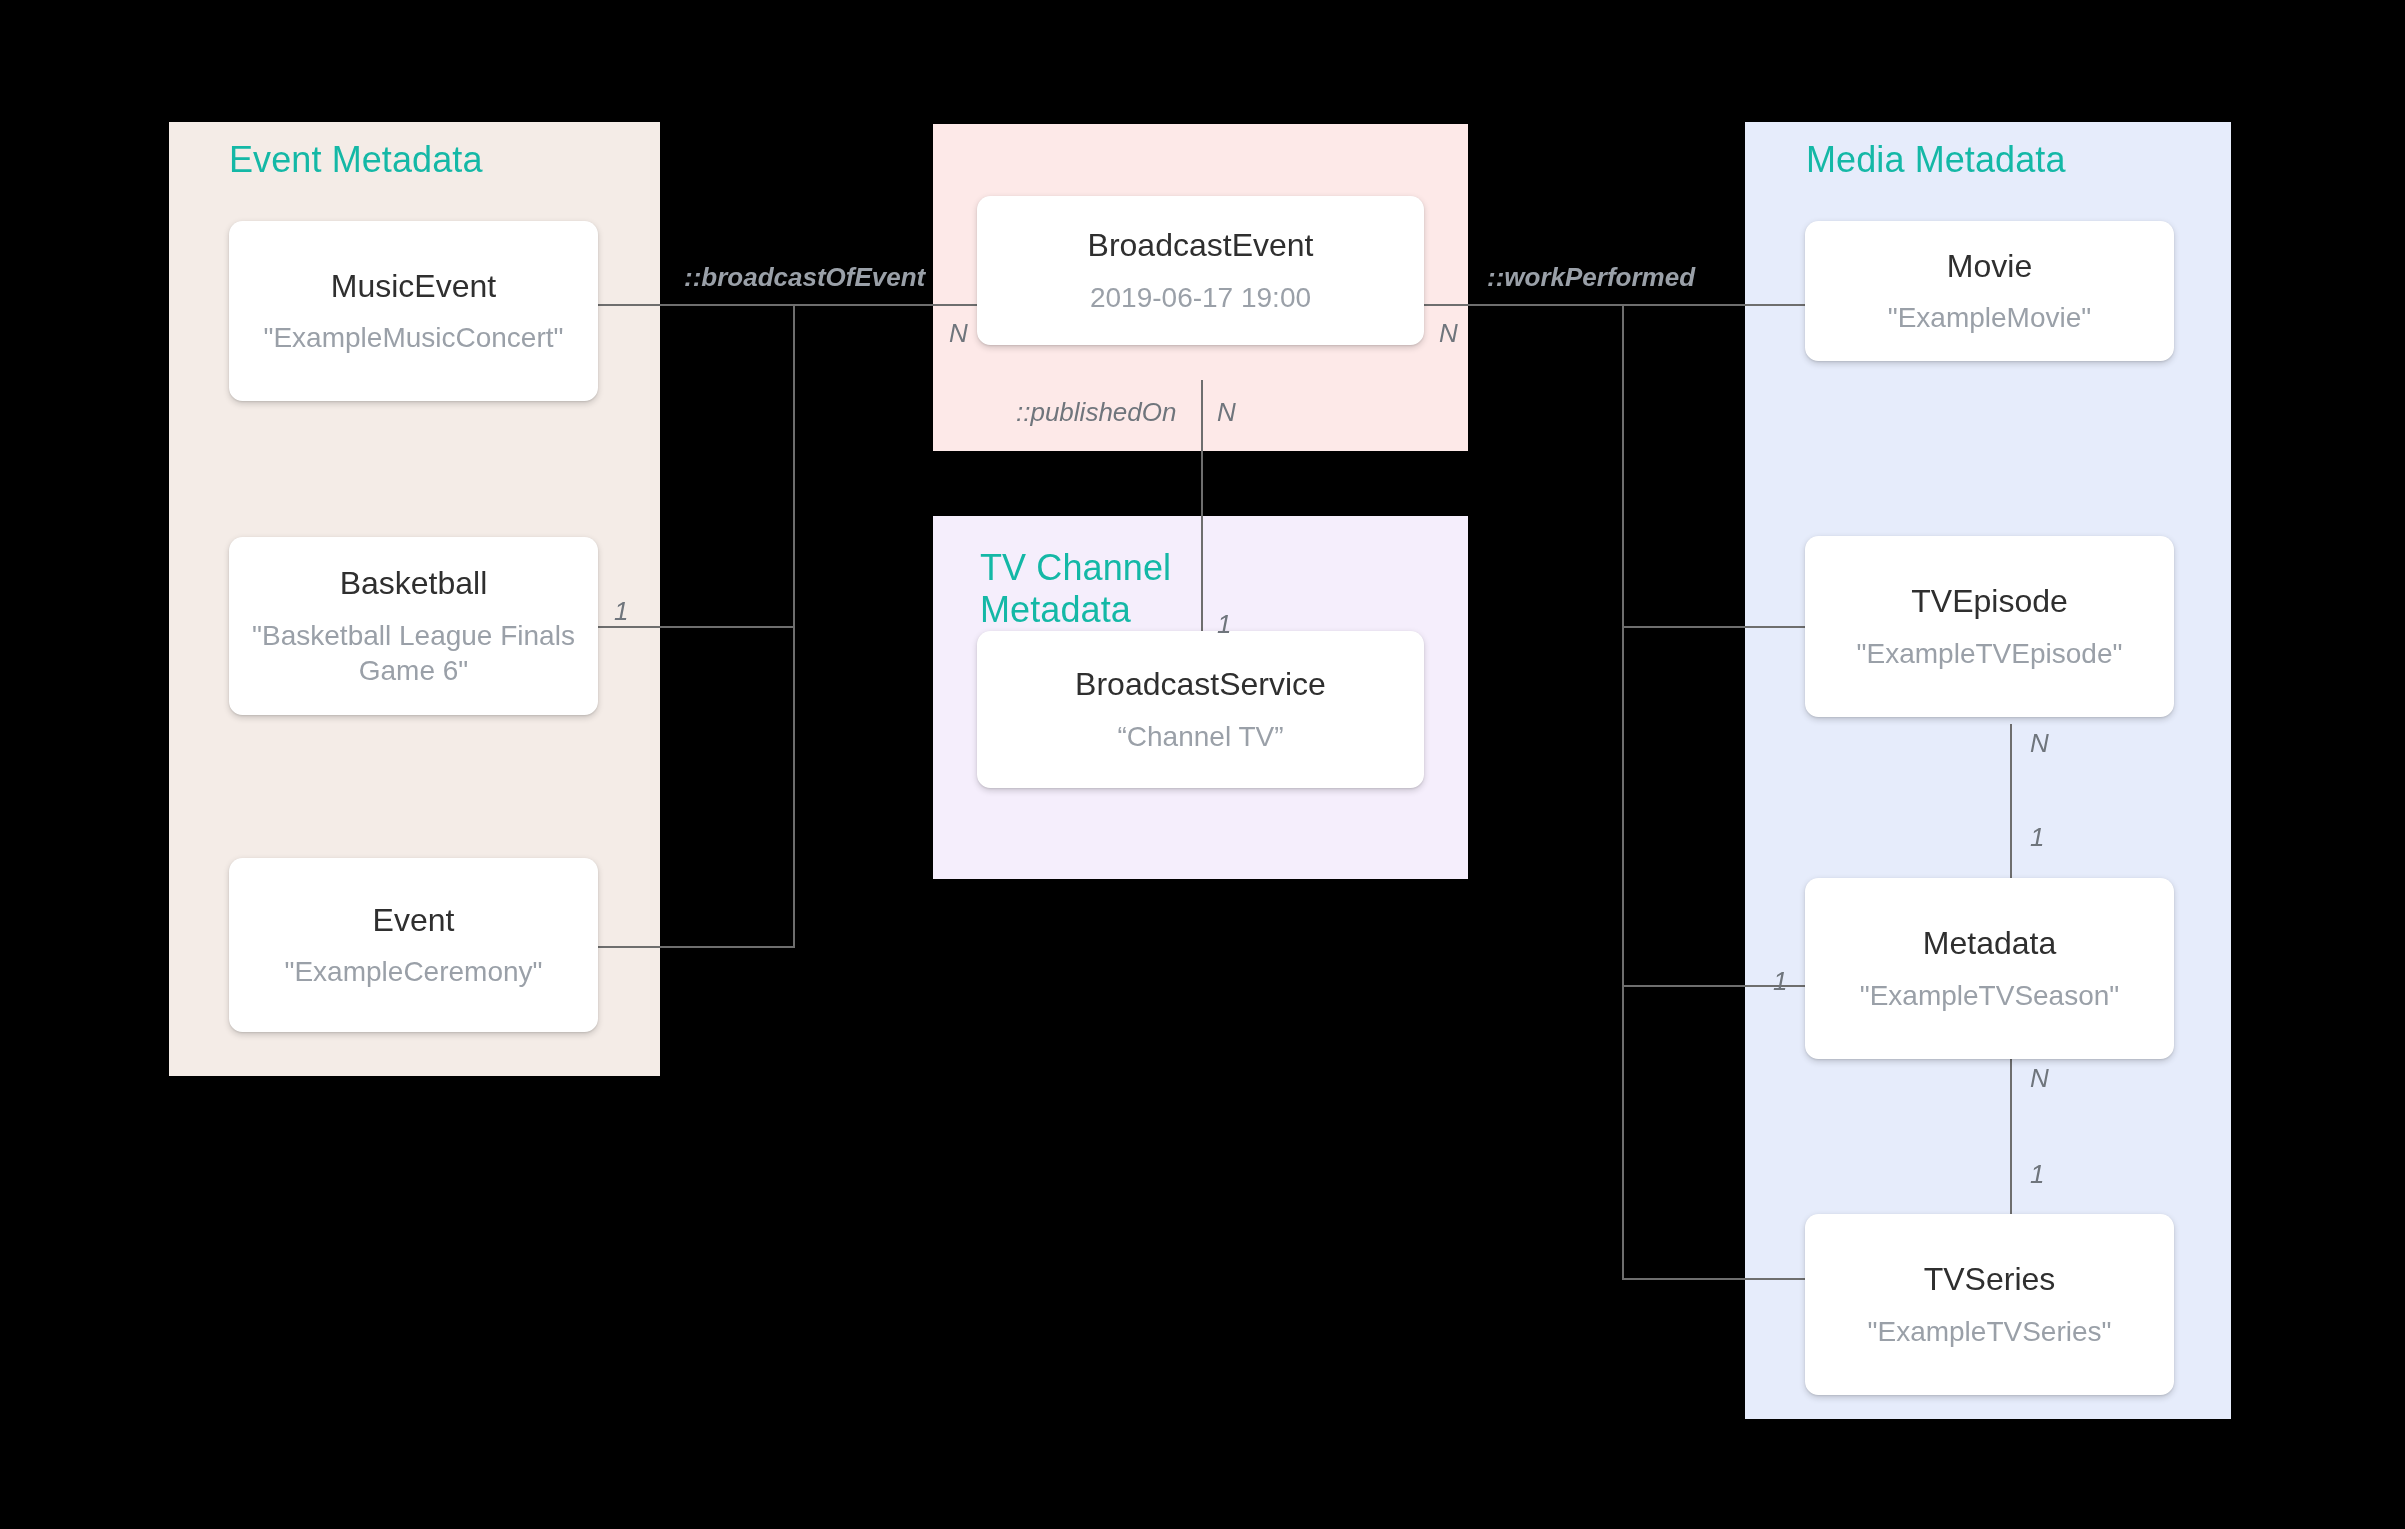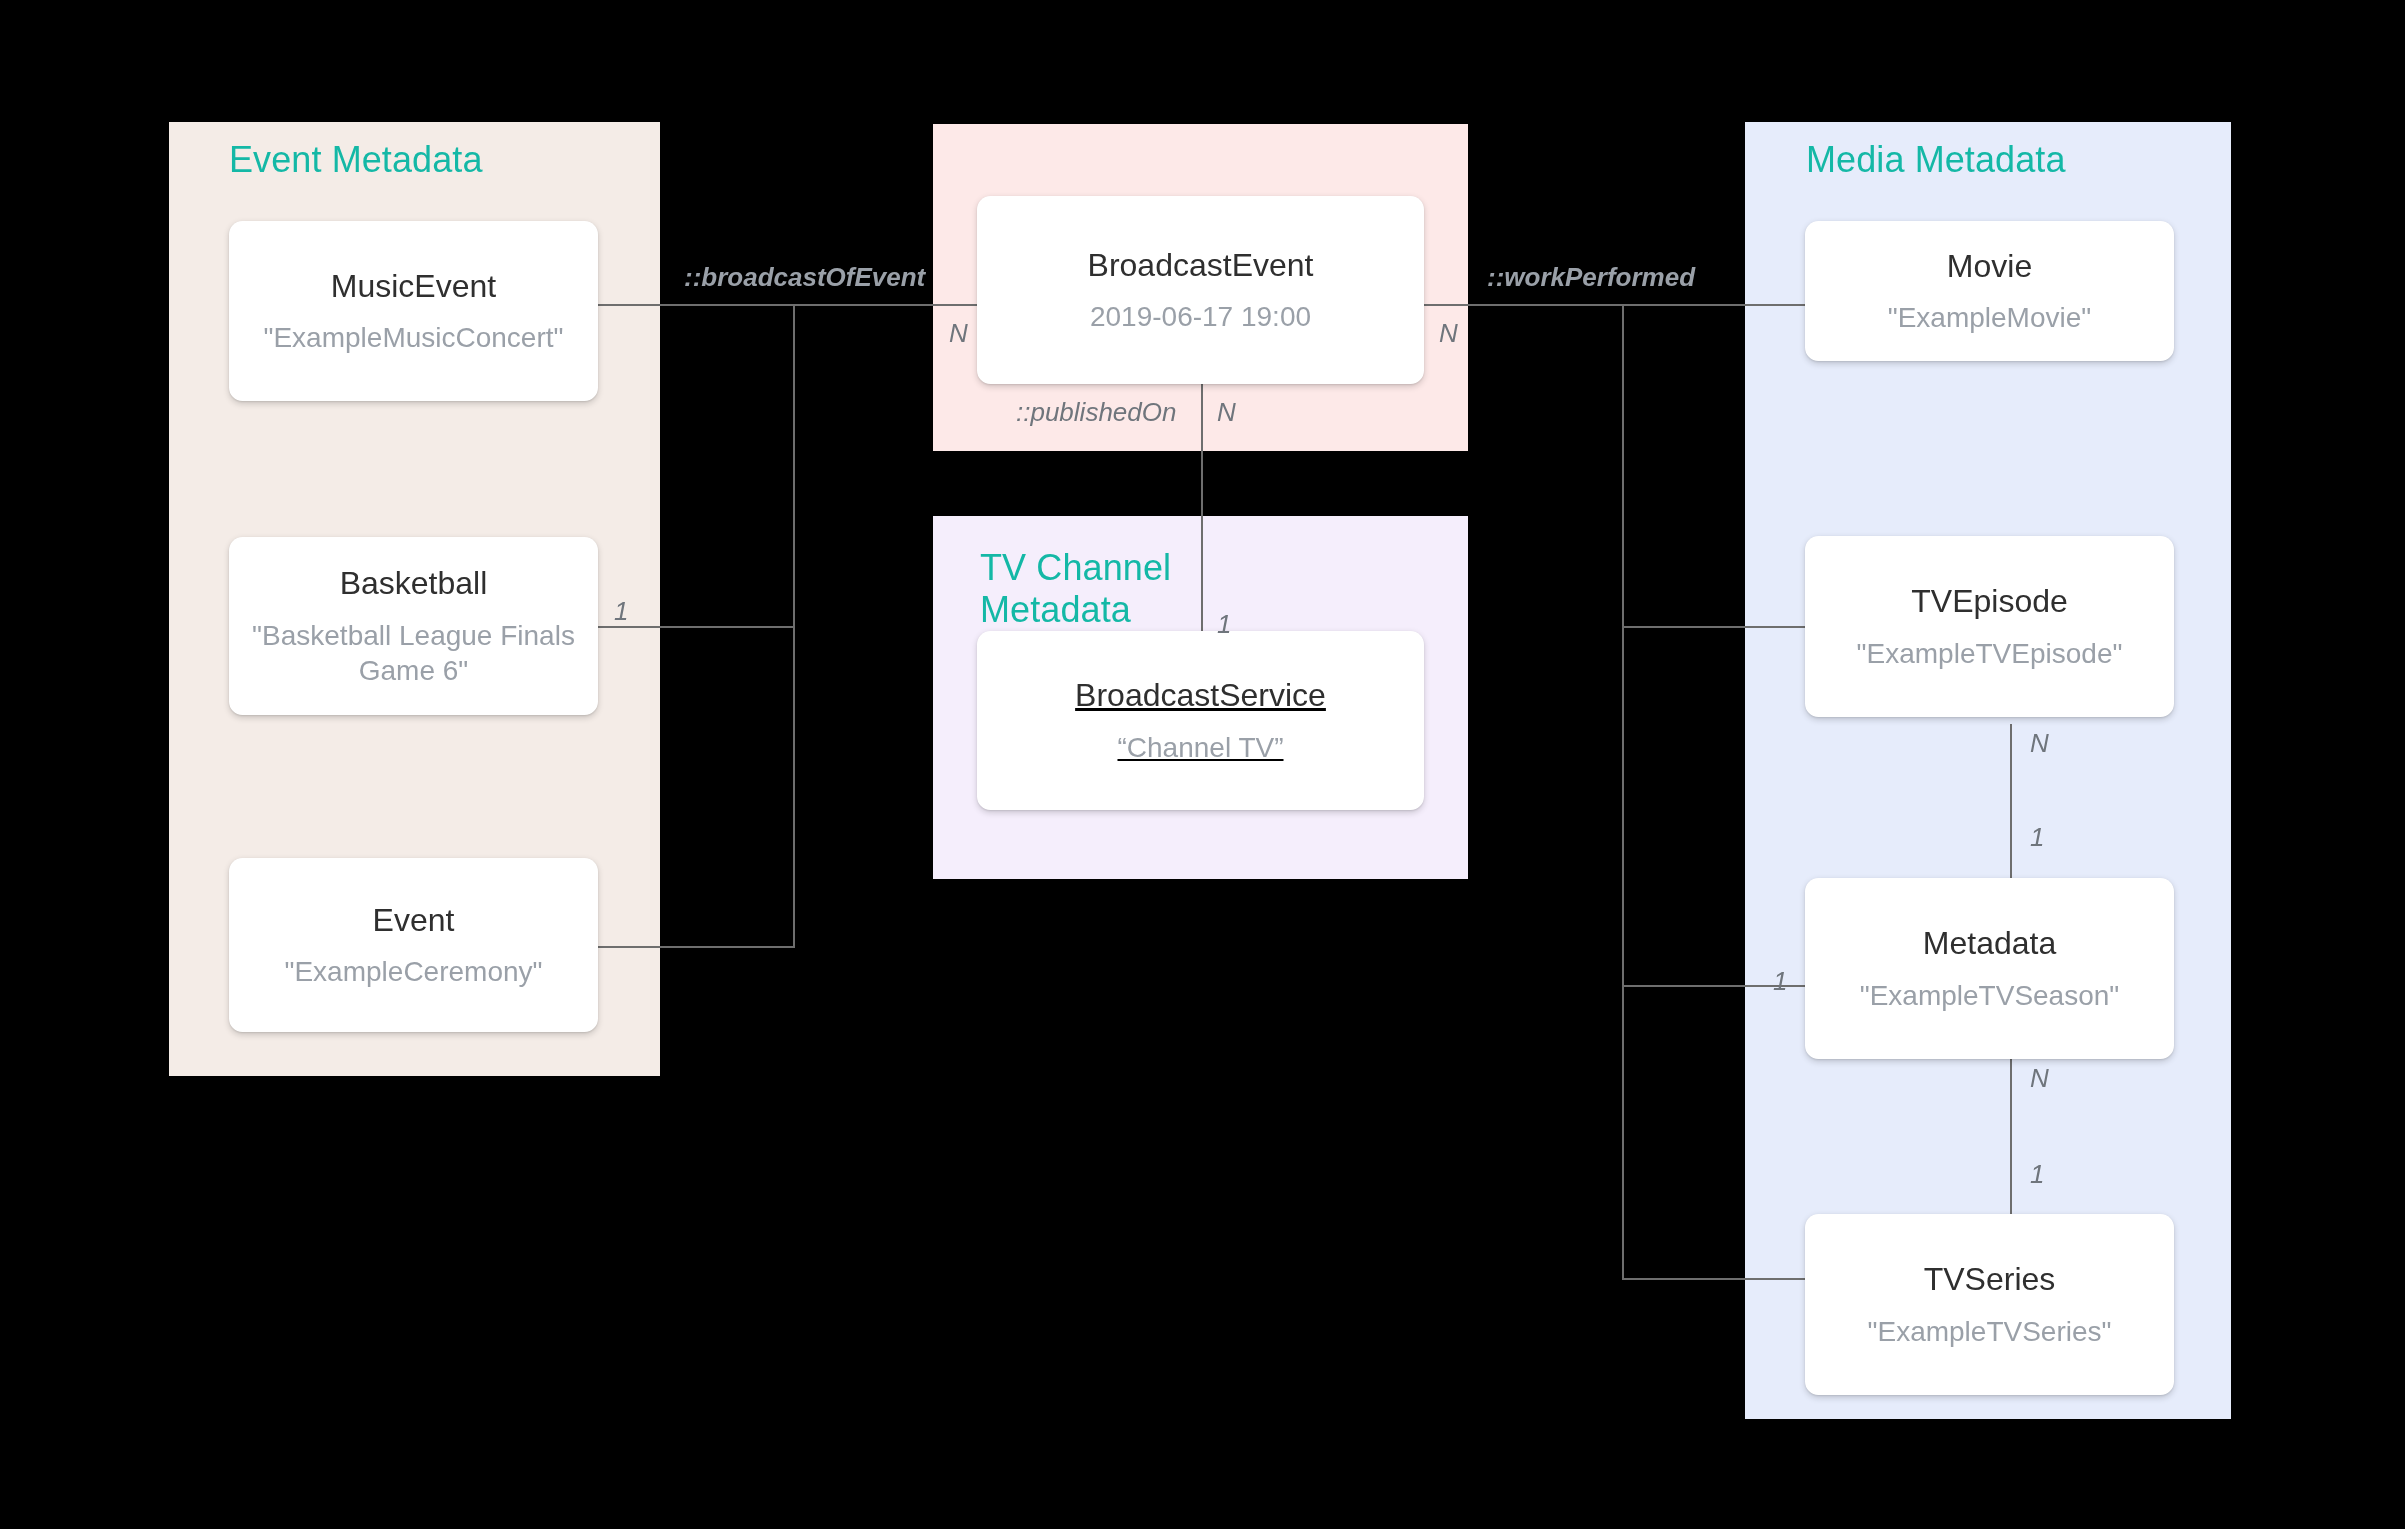--- a/index.html
+++ b/index.html
@@ -158,26 +158,26 @@
   <div class="node" style="left:229px; top:537px; width:369px; height:178px;">
     <div class="node-title">Basketball</div>
     <div class="node-value" style="max-width:325px;">"Basketball League Finals Game 6"</div>
   </div>
 
   <div class="node" style="left:229px; top:858px; width:369px; height:174px;">
     <div class="node-title">Event</div>
     <div class="node-value">"ExampleCeremony"</div>
   </div>
 
-  <div class="node" style="left:977px; top:196px; width:447px; height:188px;">
+  <div class="node" style="left:977px; top:196px; width:447px; height:149px;">
     <div class="node-title">BroadcastEvent</div>
     <div class="node-value">2019-06-17 19:00</div>
   </div>
 
-  <div class="node" style="left:977px; top:631px; width:447px; height:179px;text-decoration:underline;">
+  <div class="node" style="left:977px; top:631px; width:447px; height:157px;">
     <div class="node-title">BroadcastService</div>
     <div class="node-value">“Channel TV”</div>
   </div>
 
   <div class="node" style="left:1805px; top:221px; width:369px; height:140px;">
     <div class="node-title">Movie</div>
     <div class="node-value">"ExampleMovie"</div>
   </div>
 
   <div class="node" style="left:1805px; top:536px; width:369px; height:181px;">

